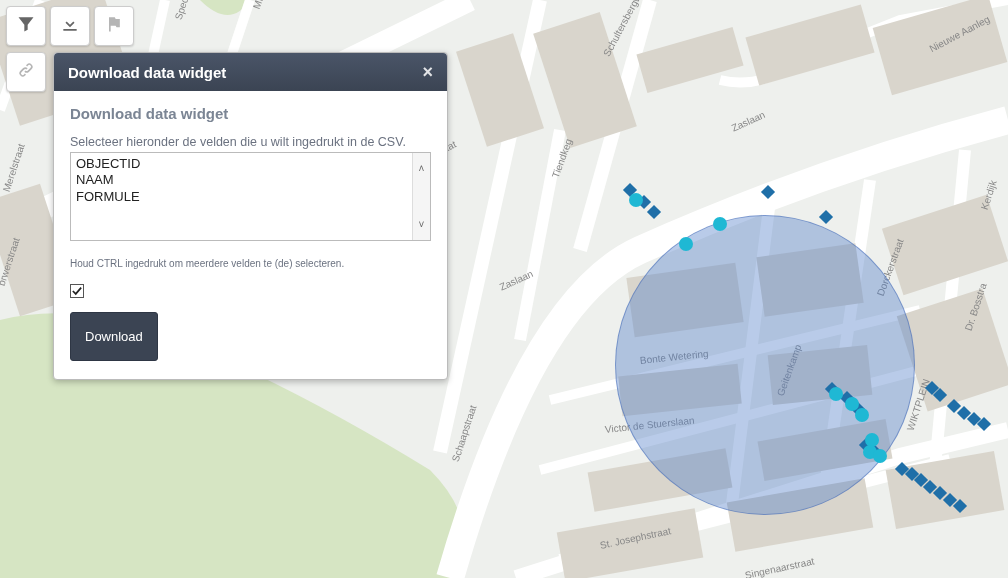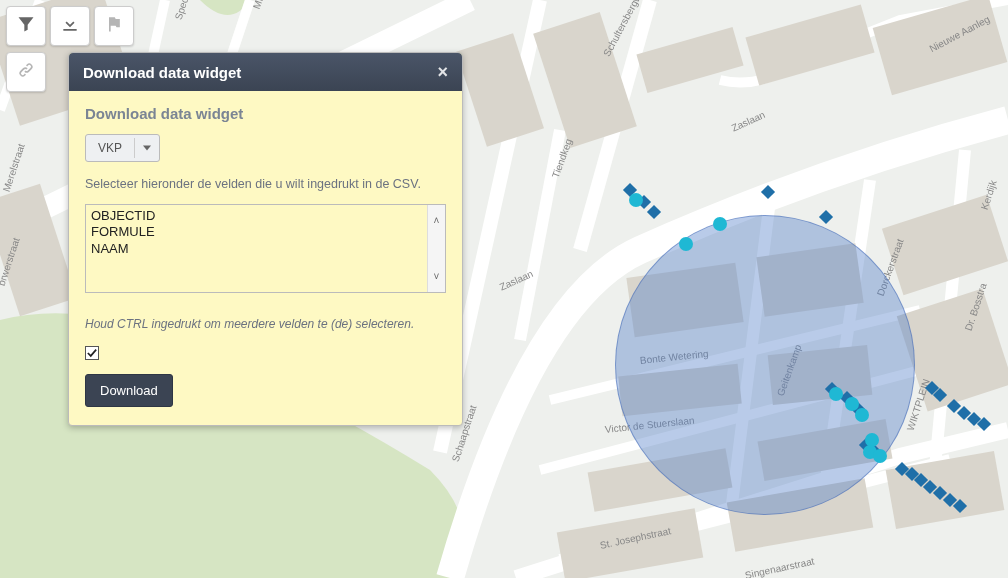--- a/index.html
+++ b/index.html
@@ -27,22 +27,22 @@
       border: 1px solid #ccc; border-radius: 4px;
       display: flex; align-items: center; justify-content: center;
       color: #555; cursor: pointer;
       box-shadow: 0 1px 2px rgba(0,0,0,0.15);
     }
     .tool-btn svg { width: 20px; height: 20px; }
     .tool-secondary {
       position: absolute; top: 52px; left: 6px; z-index: 5;
     }
     .widget {
-      position: absolute; top: 52px; left: 68px;
-      width: 395px; background: #fef9c3;
+      position: absolute; top: 52px; left: 53px;
+      width: 395px; background: #ffffff;
       border: 1px solid #bbb; border-radius: 4px;
       box-shadow: 0 2px 6px rgba(0,0,0,0.25);
       z-index: 10;
     }
     .widget-header {
       background: linear-gradient(#4a5568, #3b4453);
       color: #fff; padding: 10px 14px;
       display: flex; justify-content: space-between; align-items: center;
       border-radius: 4px 4px 0 0;
       font-size: 15px; font-weight: bold;
@@ -63,39 +63,39 @@
       background: #eef0f2; font-size: 12px; color: #555;
       cursor: pointer; overflow: hidden;
     }
     .dd-main { padding: 6px 12px; }
     .dd-arrow {
       border-left: 1px solid #ccc; padding: 6px 8px;
       display: flex;
     }
     .dd-arrow svg { width: 8px; height: 8px; }
     .instr { font-size: 12.5px; color: #6b7280; line-height: 1.4; }
-    .hint { font-style: italic; font-size: 12px; color: #6b7280; margin-top: 23px; line-height: 1.35;}
+    .hint { font-size: 10px; color: #6b7280; margin-top: 16px; line-height: 1.35;}
     .field-list {
-      margin-top: 10px; border: 1px solid #bbb;
+      border: 1px solid #bbb;
       height: 89px; position: relative;
       font-family: Arial, sans-serif;
     }
     .field-list-inner { padding: 3px 6px 3px 3px; height: 100%; overflow: hidden; }
     .field-opt { font-size: 13px; color: #222; line-height: 1.3; padding-left: 2px;}
     .field-scroll {
       position: absolute; right: 0; top: 0; bottom: 0; width: 18px;
       display: flex; flex-direction: column; justify-content: space-between;
       align-items: center; padding: 10px 0;
       background: #f5f5f5; border-left: 1px solid #ddd;
     }
     .field-scroll span { color: #666; font-size: 10px; }
     .btn {
       display: inline-block; margin-top: 14px;
       background: #3b4453; color: #fff;
-      padding: 8px 14px; border-radius: 3px;
+      padding: 16px 14px; border-radius: 3px;
       font-size: 13px; cursor: pointer; border: 1px solid #2e3644;
     }
     .btn-small { padding: 7px 12px; font-size: 13px; }
     .chk-row { margin-top: 14px; display: flex; align-items: center; gap: 6px; font-size: 12.5px; color: #444;}
     .chk {
       width: 14px; height: 14px; border: 1px solid #555;
       display: flex; align-items: center; justify-content: center;
       background: #fff; cursor: pointer;
     }
     .chk svg { width: 10px; height: 10px; }
@@ -256,36 +256,26 @@
   </div>
 </div>
 
 <div class="widget">
   <div class="widget-header">
     <span>Download data widget</span>
     <span class="close-btn">×</span>
   </div>
   <div class="widget-body">
     <div class="section-title">Download data widget</div>
-    <div class="dd-row">
-      <div class="dd-btn">
-        <span class="dd-main">VKP</span>
-        <span class="dd-arrow">
-          <svg viewBox="0 0 10 10" fill="#666">
-              <path d="M0 2 L5 8 L10 2 Z"></path>
-            </svg>
-        </span>
-      </div>
-    </div>
     <div class="instr">Selecteer hieronder de velden die u wilt ingedrukt in de CSV.</div>
     <div class="field-list">
       <div class="field-list-inner" id="field-list-inner">
           <div class="field-opt">OBJECTID</div>
+          <div class="field-opt">NAAM</div>
           <div class="field-opt">FORMULE</div>
-          <div class="field-opt">NAAM</div>
         </div>
       <div class="field-scroll">
         <span>˄</span>
         <span>˅</span>
       </div>
     </div>
     <div class="hint">Houd CTRL ingedrukt om meerdere velden te (de) selecteren.</div>
     <div class="chk-row">
       <span class="chk">
         <svg viewBox="0 0 12 12">

